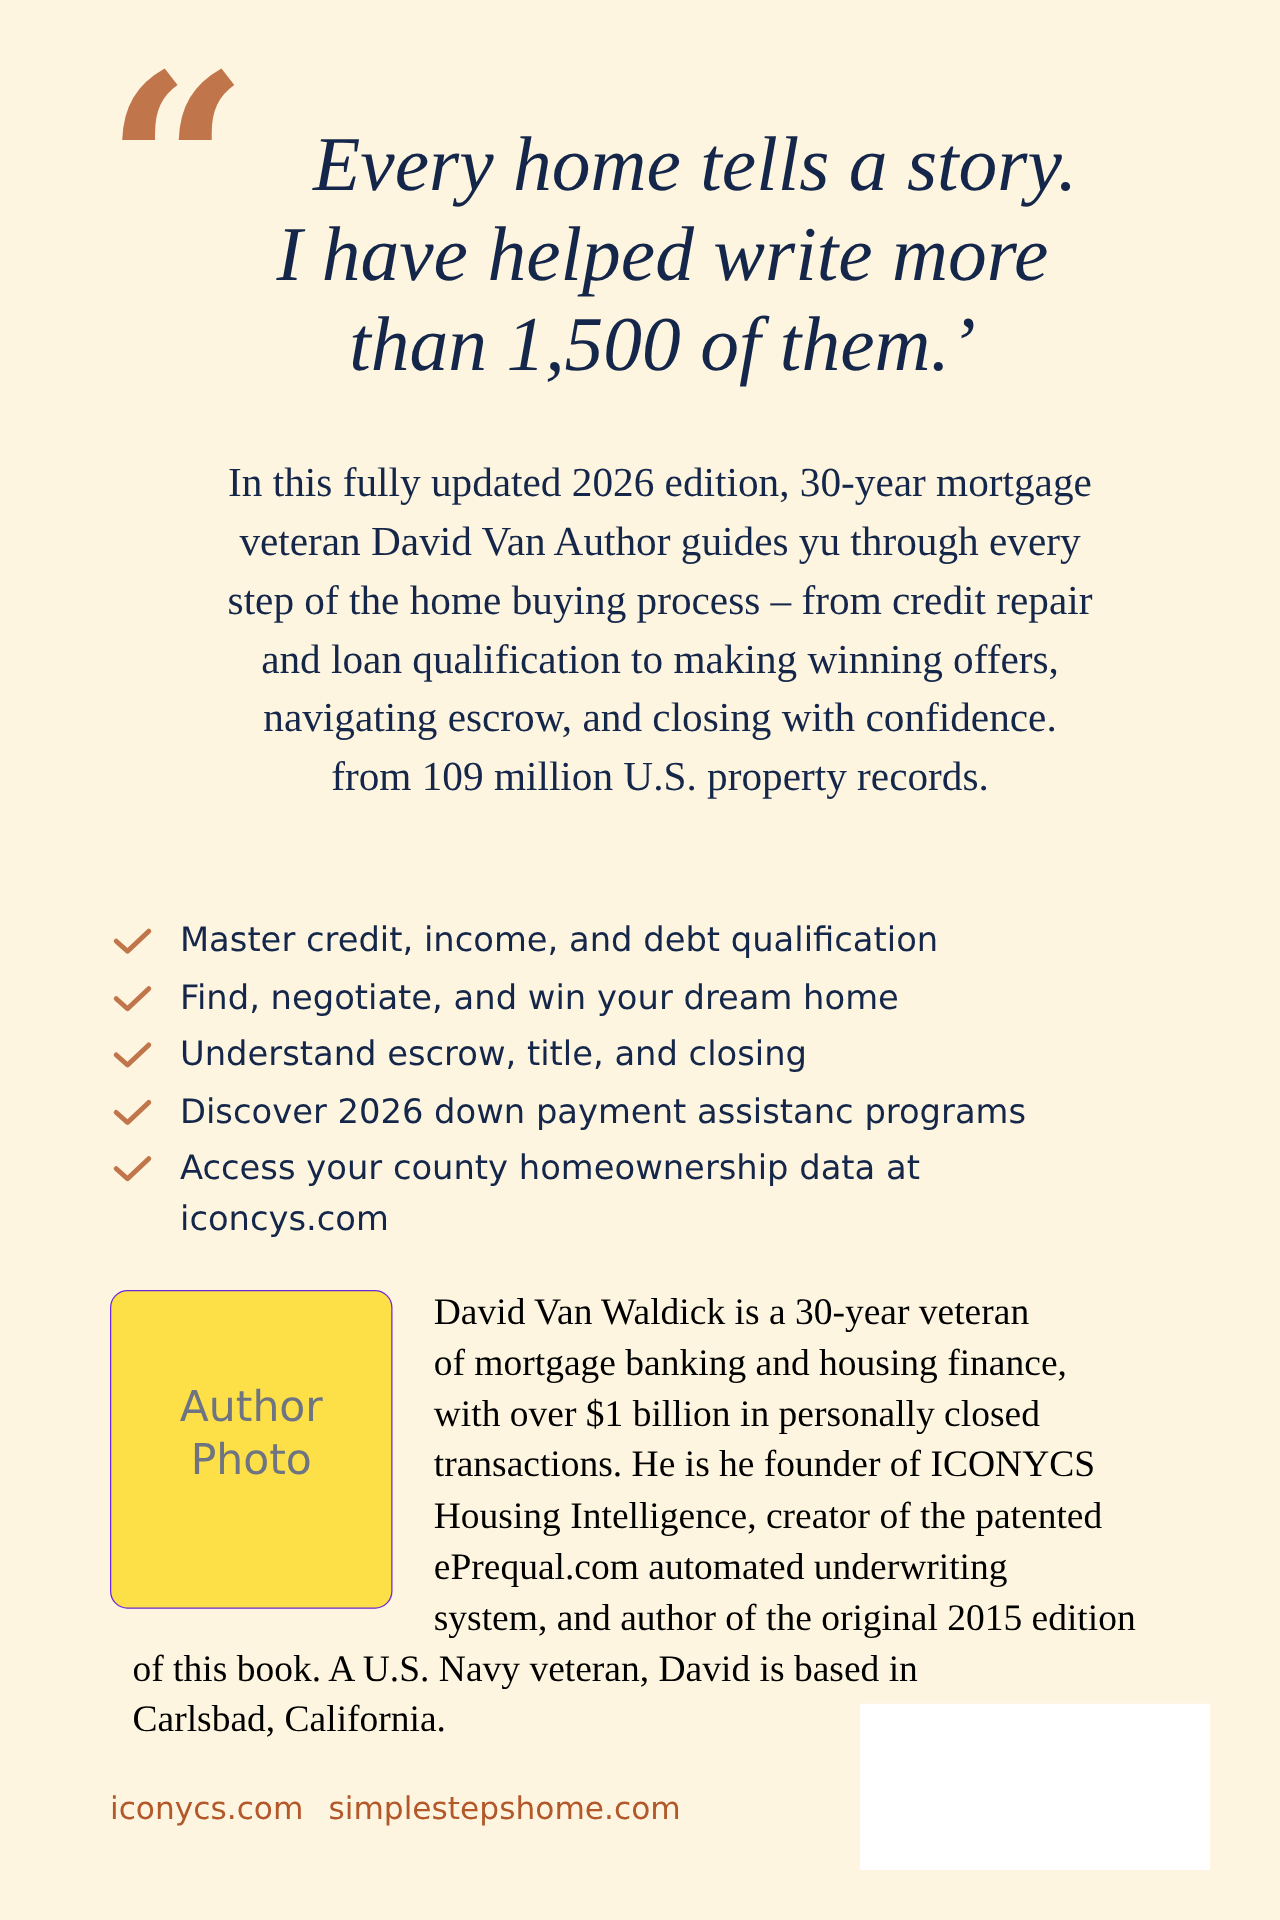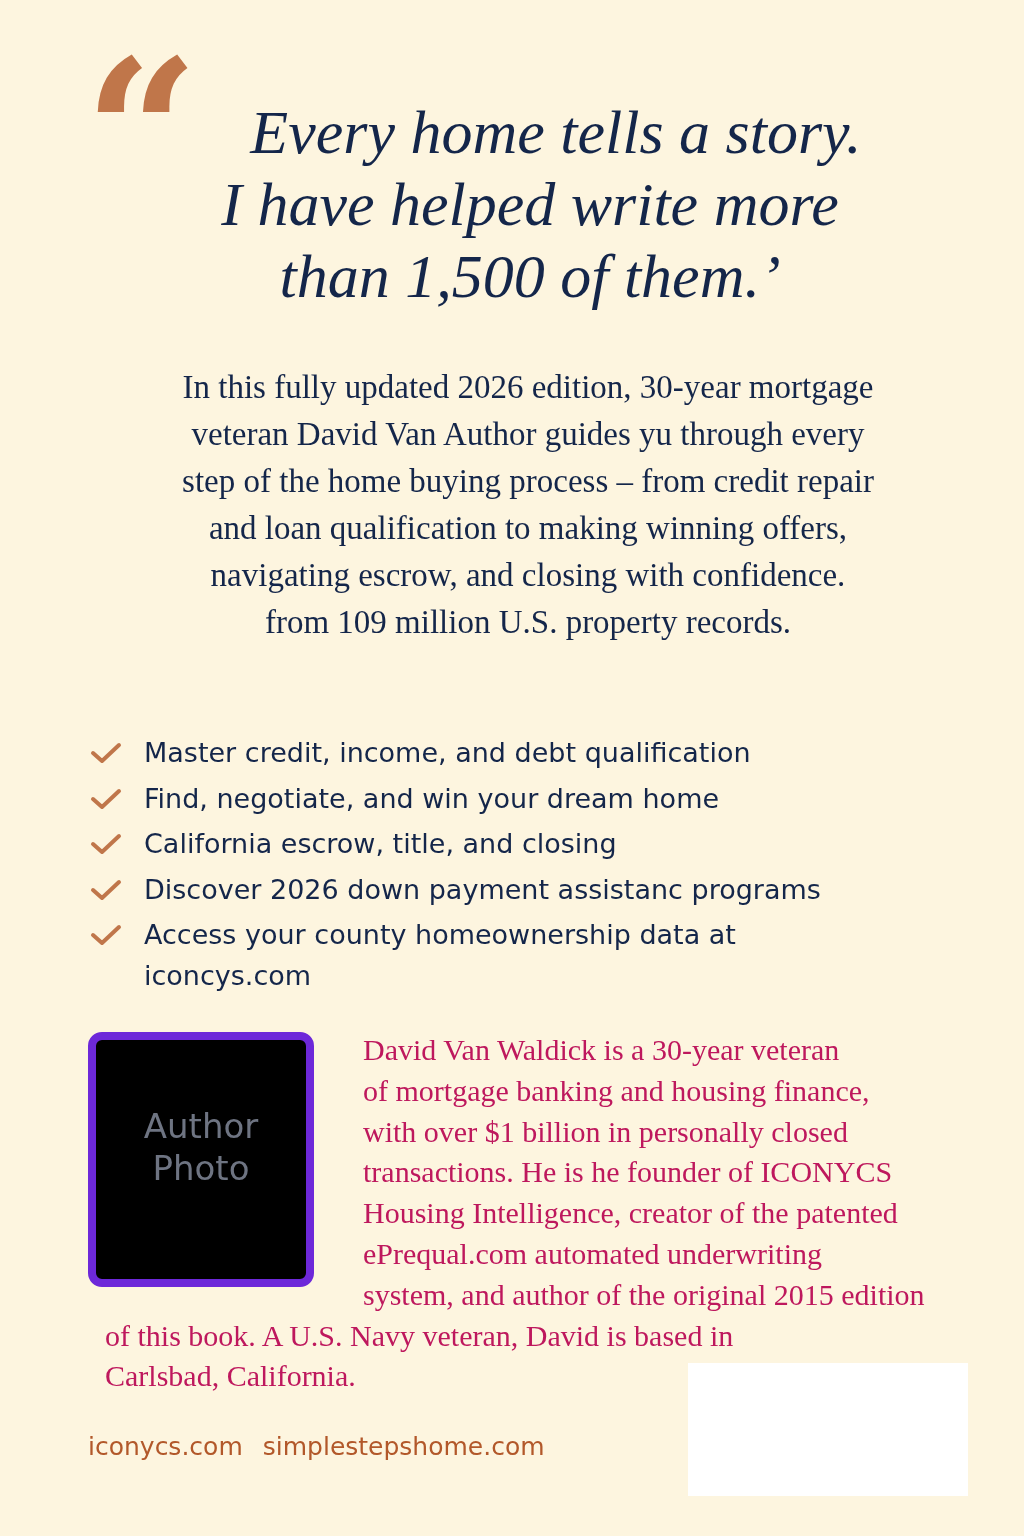--- a/index.html
+++ b/index.html
@@ -93,52 +93,52 @@
       display: block;
       white-space: nowrap;
     }
     .author-photo {
       position: absolute;
       left: 88px;
       top: 1032px;
       width: 226px;
       height: 255px;
       box-sizing: border-box;
-      background: #000000;
-      border: 8px solid #6d28d9;
+      background: #fde047;
+      border: 1px solid #6d28d9;
       border-radius: 14px;
       display: flex;
       align-items: center;
       justify-content: center;
       text-align: center;
     }
     .author-photo-label {
       font-family: "DejaVu Sans", sans-serif;
       font-size: 34px;
       line-height: 42px;
       color: #6E7482;
       margin-top: -26px;
     }
     .author-photo-label span { display: block; }
     .bio {
       position: absolute;
-      left: 16px;
+      left: 0;
       top: 1030px;
       width: 916px;
       font-family: "Liberation Serif", serif;
       font-size: 30px;
       line-height: 40.8px;
-      color: #be185d;
+      color: #000000;
     }
     .bio-line {
       display: block;
       white-space: nowrap;
     }
     .bio-line.indent { padding-left: 347px; }
-    .bio-line.full { padding-left: 89px; }
+    .bio-line.full { padding-left: 89px; margin-left: 17px; }
     .links {
       position: absolute;
       left: 88px;
       top: 1426px;
       font-family: "DejaVu Sans", sans-serif;
       font-size: 25px;
       line-height: 42px;
       color: #B2582A;
     }
     .links-row { display: block; white-space: nowrap; }
@@ -184,21 +184,21 @@
   <li class="feature">
     <svg class="check" viewBox="0 0 32 22">
         <path d="M3 11 L12 19 L29 3" fill="none" stroke="#C0764A" stroke-width="4" stroke-linecap="round" stroke-linejoin="round"></path>
       </svg>
     <span class="feature-text">Find, negotiate, and win your dream home</span>
   </li>
   <li class="feature">
     <svg class="check" viewBox="0 0 32 22">
         <path d="M3 11 L12 19 L29 3" fill="none" stroke="#C0764A" stroke-width="4" stroke-linecap="round" stroke-linejoin="round"></path>
       </svg>
-    <span class="feature-text">California escrow, title, and closing</span>
+    <span class="feature-text">Understand escrow, title, and closing</span>
   </li>
   <li class="feature">
     <svg class="check" viewBox="0 0 32 22">
         <path d="M3 11 L12 19 L29 3" fill="none" stroke="#C0764A" stroke-width="4" stroke-linecap="round" stroke-linejoin="round"></path>
       </svg>
     <span class="feature-text">Discover 2026 down payment assistanc programs</span>
   </li>
   <li class="feature">
     <svg class="check" viewBox="0 0 32 22">
         <path d="M3 11 L12 19 L29 3" fill="none" stroke="#C0764A" stroke-width="4" stroke-linecap="round" stroke-linejoin="round"></path>

